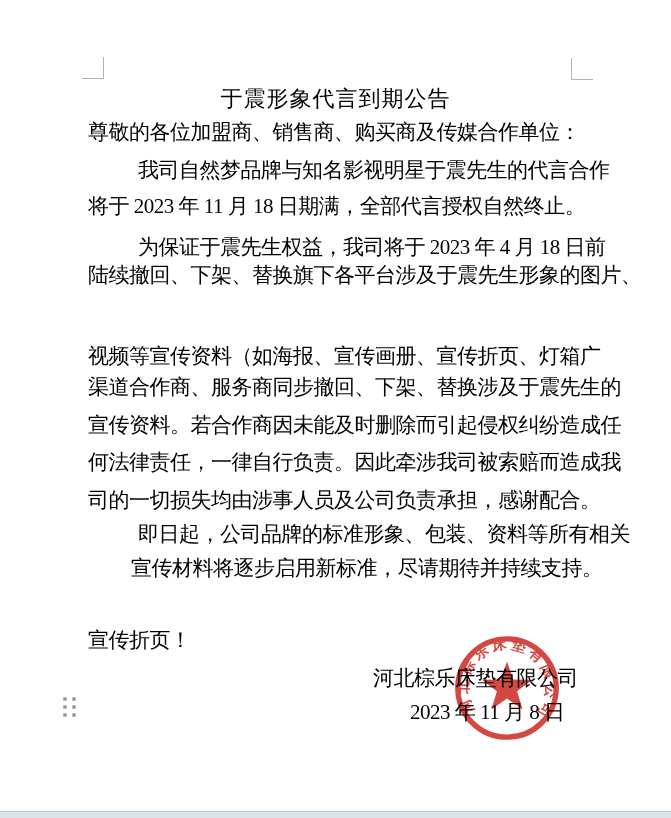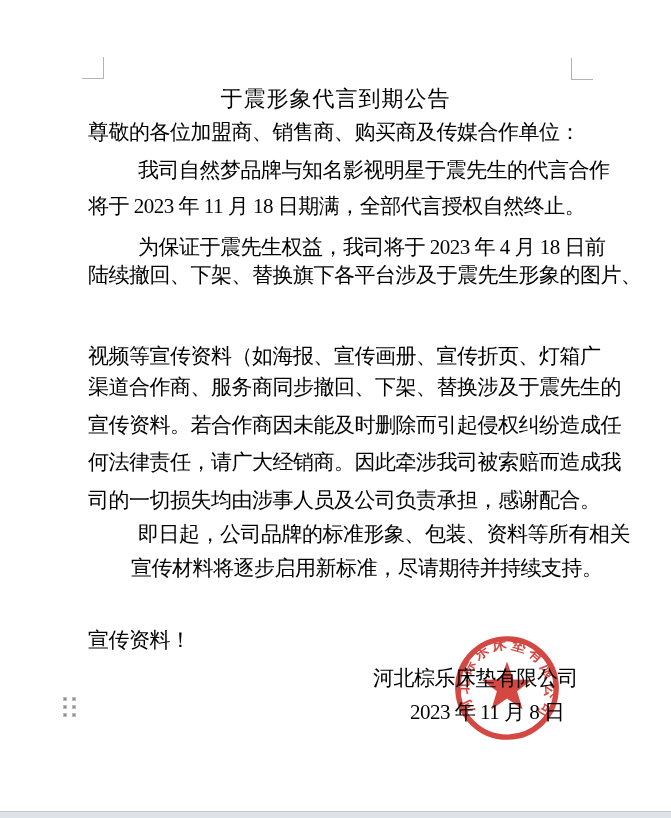--- a/index.html
+++ b/index.html
@@ -69,26 +69,26 @@
   <div class="doc-title">于震形象代言到期公告</div>
 
   <div class="line" style="left:88px;  top:120px;">尊敬的各位加盟商、销售商、购买商及传媒合作单位：</div>
   <div class="line" style="left:138px; top:158px;">我司自然梦品牌与知名影视明星于震先生的代言合作</div>
   <div class="line" style="left:88px;  top:194px;">将于 2023 年 11 月 18 日期满，全部代言授权自然终止。</div>
   <div class="line" style="left:138px; top:235px;">为保证于震先生权益，我司将于 2023 年 4 月 18 日前</div>
   <div class="line" style="left:88px;  top:263px;">陆续撤回、下架、替换旗下各平台涉及于震先生形象的图片、</div>
   <div class="line" style="left:88px;  top:308px;margin-top:36px;">视频等宣传资料（如海报、宣传画册、宣传折页、灯箱广</div>
   <div class="line" style="left:88px;  top:375px;">渠道合作商、服务商同步撤回、下架、替换涉及于震先生的</div>
   <div class="line" style="left:88px;  top:413px;">宣传资料。若合作商因未能及时删除而引起侵权纠纷造成任</div>
-  <div class="line" style="left:88px;  top:450px;">何法律责任，请广大经销商。因此牵涉我司被索赔而造成我</div>
+  <div class="line" style="left:88px;  top:450px;">何法律责任，一律自行负责。因此牵涉我司被索赔而造成我</div>
   <div class="line" style="left:88px;  top:488px;">司的一切损失均由涉事人员及公司负责承担，感谢配合。</div>
   <div class="line" style="left:138px; top:522px;text-align:right;">即日起，公司品牌的标准形象、包装、资料等所有相关</div>
   <div class="line" style="left:88px;  top:556px;margin-left:43px;">宣传材料将逐步启用新标准，尽请期待并持续支持。</div>
 
-  <div class="line" style="left:88px;  top:628px;">宣传资料！</div>
+  <div class="line" style="left:88px;  top:628px;">宣传折页！</div>
   <div class="line" style="left:373px; top:666px;">河北棕乐床垫有限公司</div>
   <div class="line" style="left:410px; top:700px;">2023 年 11 月 8 日</div>
 
   <svg class="seal" viewBox="0 0 120 120" aria-hidden="true">
     <defs>
       <path id="sealArc" d="M 27.2 82.9 A 40 40 0 1 1 92.8 82.9" fill="none"></path>
     </defs>
     <circle cx="60" cy="60" r="50" fill="none" stroke-width="5.5" stroke="#cf3832"></circle>
     <polygon points="60,33 66.35,51.26 85.68,51.66 70.27,63.34 75.87,81.84 60,70.8 44.13,81.84 49.73,63.34 34.32,51.66 53.65,51.26" fill="#cf3832"></polygon>
     <text fill="#cf3832">

